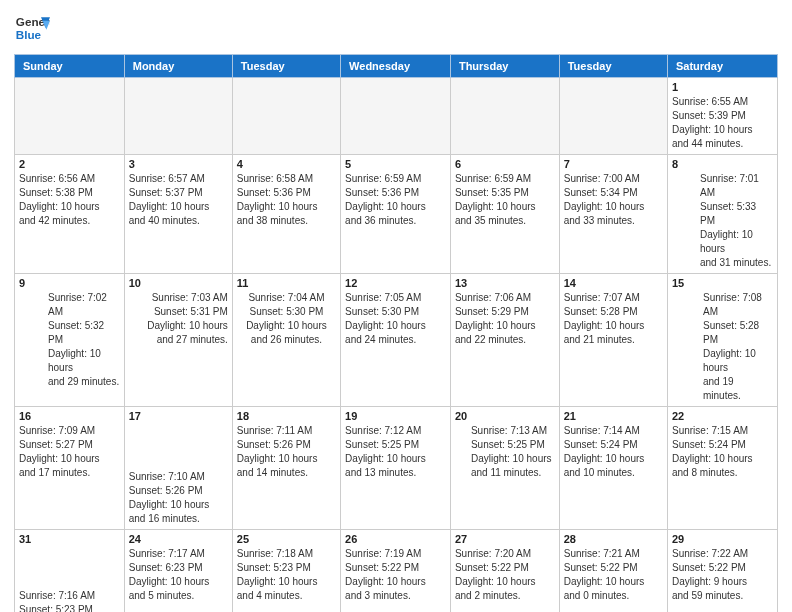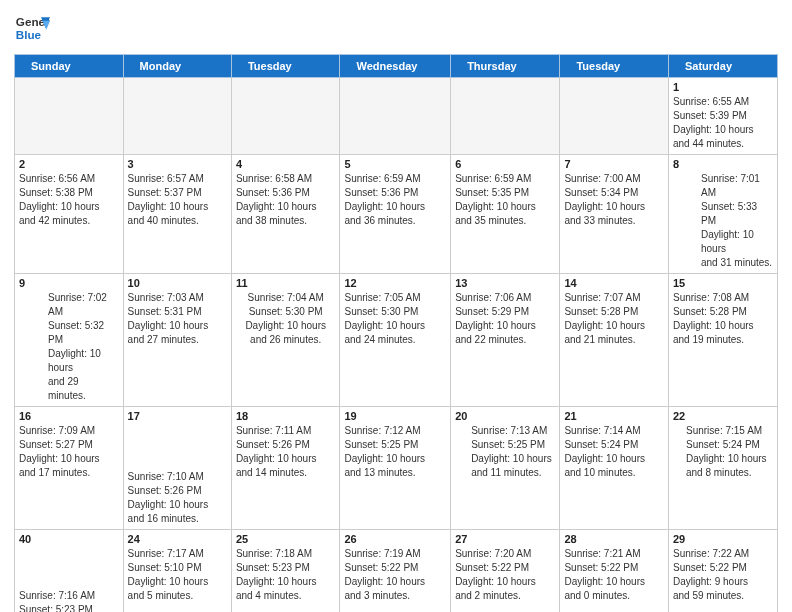--- a/index.html
+++ b/index.html
@@ -48,21 +48,21 @@
     .calendar {
       width: 100%;
       border-collapse: collapse;
       font-size: 9.5px;
     }
     .calendar thead th {
       background: #1a73c7;
       color: #fff;
       font-size: 11px;
       font-weight: bold;
-      padding: 5px 16px;
+      padding: 5px 8px;
       text-align: left;
       border: 1px solid #aac4e0;
     }
     .calendar tbody td {
       border: 1px solid #ccc;
       vertical-align: top;
       padding: 3px 4px;
       width: 113px;
       min-height: 70px;
       background: #fff;
@@ -188,21 +188,21 @@
         <tr>
           <td>
             <span class="day-num">9</span>
             <div class="day-info" style="white-space: pre-line; margin-left: 29px;">Sunrise: 7:02 AM
 Sunset: 5:32 PM
 Daylight: 10 hours
 and 29 minutes.</div>
           </td>
           <td>
             <span class="day-num">10</span>
-            <div class="day-info" style="white-space: pre-line;">Sunrise: 7:03 AM
+            <div class="day-info" style="white-space: pre-line; text-align: right;">Sunrise: 7:03 AM
 Sunset: 5:31 PM
 Daylight: 10 hours
 and 27 minutes.</div>
           </td>
           <td>
             <span class="day-num">11</span>
             <div class="day-info" style="white-space: pre-line; text-align: center;">Sunrise: 7:04 AM
 Sunset: 5:30 PM
 Daylight: 10 hours
 and 26 minutes.</div>
@@ -223,21 +223,21 @@
           </td>
           <td>
             <span class="day-num">14</span>
             <div class="day-info" style="white-space: pre-line;">Sunrise: 7:07 AM
 Sunset: 5:28 PM
 Daylight: 10 hours
 and 21 minutes.</div>
           </td>
           <td>
             <span class="day-num">15</span>
-            <div class="day-info" style="white-space: pre-line;">Sunrise: 7:08 AM
+            <div class="day-info" style="white-space: pre-line; margin-left: 31px;">Sunrise: 7:08 AM
 Sunset: 5:28 PM
 Daylight: 10 hours
 and 19 minutes.</div>
           </td>
         </tr>
         <tr>
           <td>
             <span class="day-num">16</span>
             <div class="day-info" style="white-space: pre-line;">Sunrise: 7:09 AM
 Sunset: 5:27 PM
@@ -274,38 +274,38 @@
           </td>
           <td>
             <span class="day-num">21</span>
             <div class="day-info" style="white-space: pre-line;">Sunrise: 7:14 AM
 Sunset: 5:24 PM
 Daylight: 10 hours
 and 10 minutes.</div>
           </td>
           <td>
             <span class="day-num">22</span>
-            <div class="day-info" style="white-space: pre-line; margin-left: 13px;">Sunrise: 7:15 AM
+            <div class="day-info" style="white-space: pre-line;">Sunrise: 7:15 AM
 Sunset: 5:24 PM
 Daylight: 10 hours
 and 8 minutes.</div>
           </td>
         </tr>
         <tr>
           <td>
-            <span class="day-num">40</span>
+            <span class="day-num">31</span>
             <div class="day-info" style="white-space: pre-line; margin-top: 44px;">Sunrise: 7:16 AM
 Sunset: 5:23 PM
 Daylight: 10 hours
 and 7 minutes.</div>
           </td>
           <td>
             <span class="day-num">24</span>
             <div class="day-info" style="white-space: pre-line;">Sunrise: 7:17 AM
-Sunset: 5:10 PM
+Sunset: 6:23 PM
 Daylight: 10 hours
 and 5 minutes.</div>
           </td>
           <td>
             <span class="day-num">25</span>
             <div class="day-info" style="white-space: pre-line;">Sunrise: 7:18 AM
 Sunset: 5:23 PM
 Daylight: 10 hours
 and 4 minutes.</div>
           </td>

